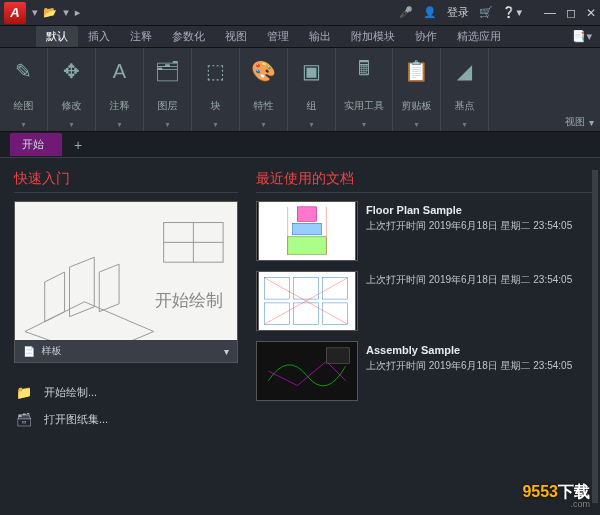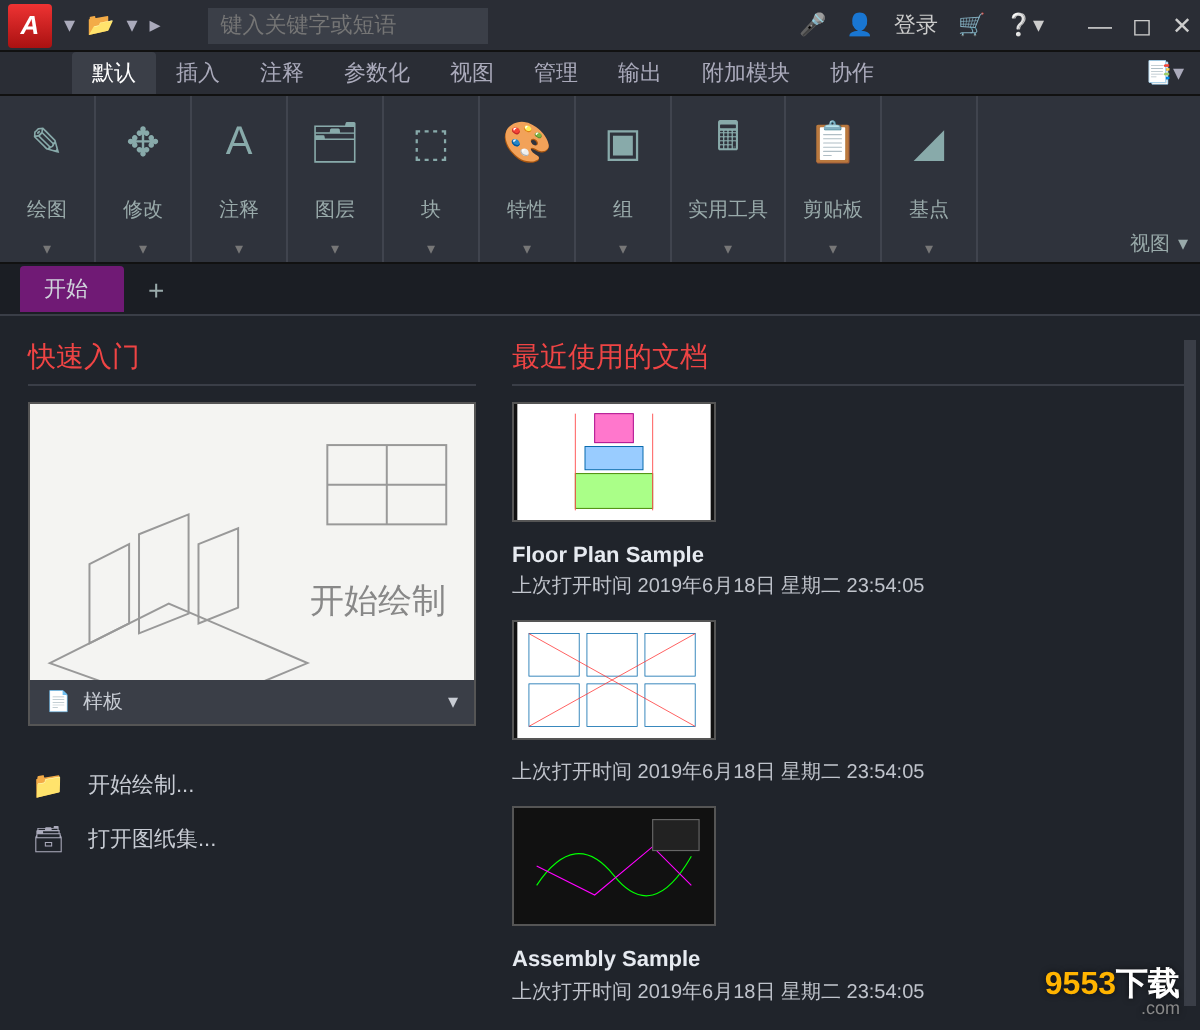--- a/index.html
+++ b/index.html
@@ -46,21 +46,21 @@
 .start-tile { width:224px; height:162px; background:#f4f4f2; border:1px solid #555; position:relative; display:flex; align-items:flex-start; justify-content:center; }
 .start-tile svg { width:100%; height:100%; }
 .start-label { position:absolute; right:14px; bottom:50px; font-size:17px; color:#888; font-family:"SimSun",serif; }
 .template-bar { position:absolute; left:0; right:0; bottom:0; height:22px; background:#3a3e47; display:flex; align-items:center; padding:0 8px; font-size:10px; color:#c8ccd4; gap:6px; }
 
 .open-list { margin-top:16px; }
 .open-list .item { display:flex; align-items:center; gap:10px; padding:6px 2px; font-size:11px; color:#c8ccd4; cursor:pointer; }
 .open-list .item .ic { width:18px; font-size:13px; color:#aab; }
 
 
-.recent-item { display:flex; gap:8px; margin-bottom:10px;flex-direction:column; }
+.recent-item { display:flex; gap:8px; margin-bottom:10px; }
 .thumb { width:102px; height:60px; background:#111; border:1px solid #555; flex-shrink:0; }
 .recent-info { font-size:10px; color:#c0c4cc; line-height:1.3; padding-top:2px; }
 .recent-info .name { font-weight:bold; color:#e6eaf0; font-size:11px; margin-bottom:2px; }
 
 
 .watermark { position:absolute; right:10px; bottom:6px; font-size:16px; color:#fff; font-weight:bold; font-family:Arial; text-shadow:0 0 3px rgba(0,0,0,.6);margin-top:47px; }
 .watermark .num { color:#ffb400; }
 .watermark .sub { font-size:9px; font-weight:normal; color:#888; display:block; text-align:right; margin-top:-4px; }
 
 
@@ -70,21 +70,20 @@
 <body>
 
 <div class="titlebar">
   <div class="app-logo">A</div>
   <div class="qat">
     <span>▾</span>
     <span>📂</span>
     <span>▾</span>
     <span>▸</span>
   </div>
-  <input class="search-box" placeholder="键入关键字或短语" style="">
   <div class="title-right">
     <span class="icon">🎤</span>
     <span class="icon">👤</span>
     <span>登录</span>
     <span class="icon">🛒</span>
     <span class="icon">❔▾</span>
     <div class="win-ctrls">
       <span>—</span>
       <span>◻</span>
       <span>✕</span>
@@ -95,20 +94,21 @@
 <div class="menu-tabs">
   <div class="tab active">默认</div>
   <div class="tab">插入</div>
   <div class="tab">注释</div>
   <div class="tab">参数化</div>
   <div class="tab">视图</div>
   <div class="tab">管理</div>
   <div class="tab">输出</div>
   <div class="tab">附加模块</div>
   <div class="tab">协作</div>
+  <div class="tab">精选应用</div>
   <div class="extra">
     <span>📑▾</span>
   </div>
 </div>
 
 <div class="ribbon">
   <div class="panel">
       <div class="panel-icon">✎</div>
       <div class="panel-label">绘图</div>
       <div class="drop">▾</div>

